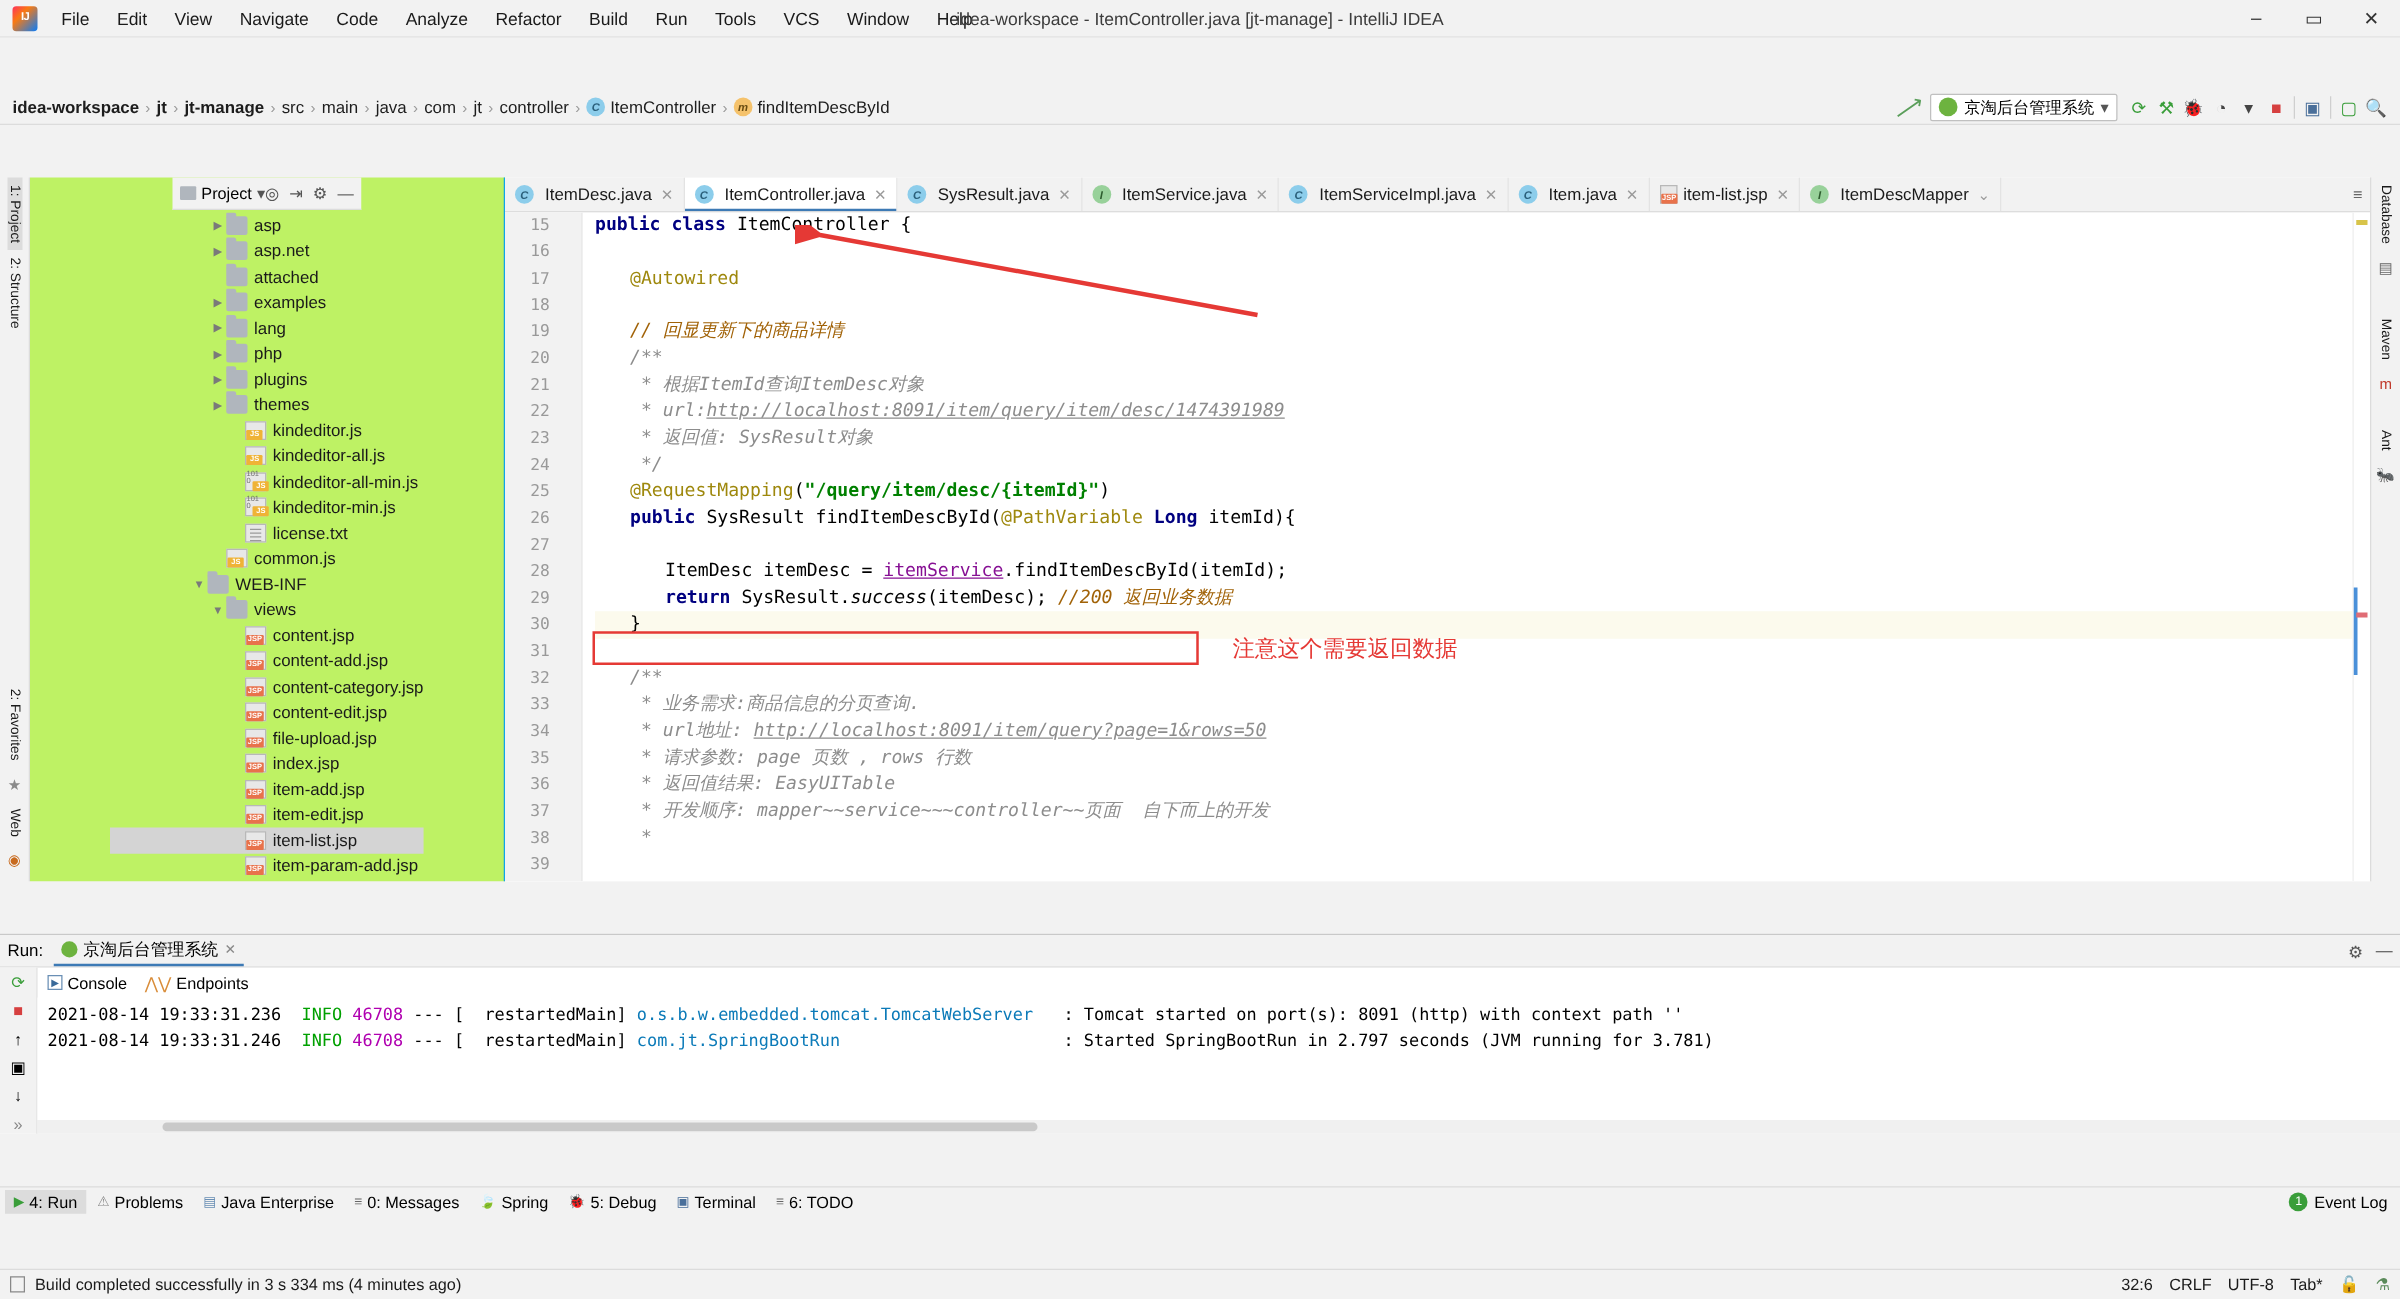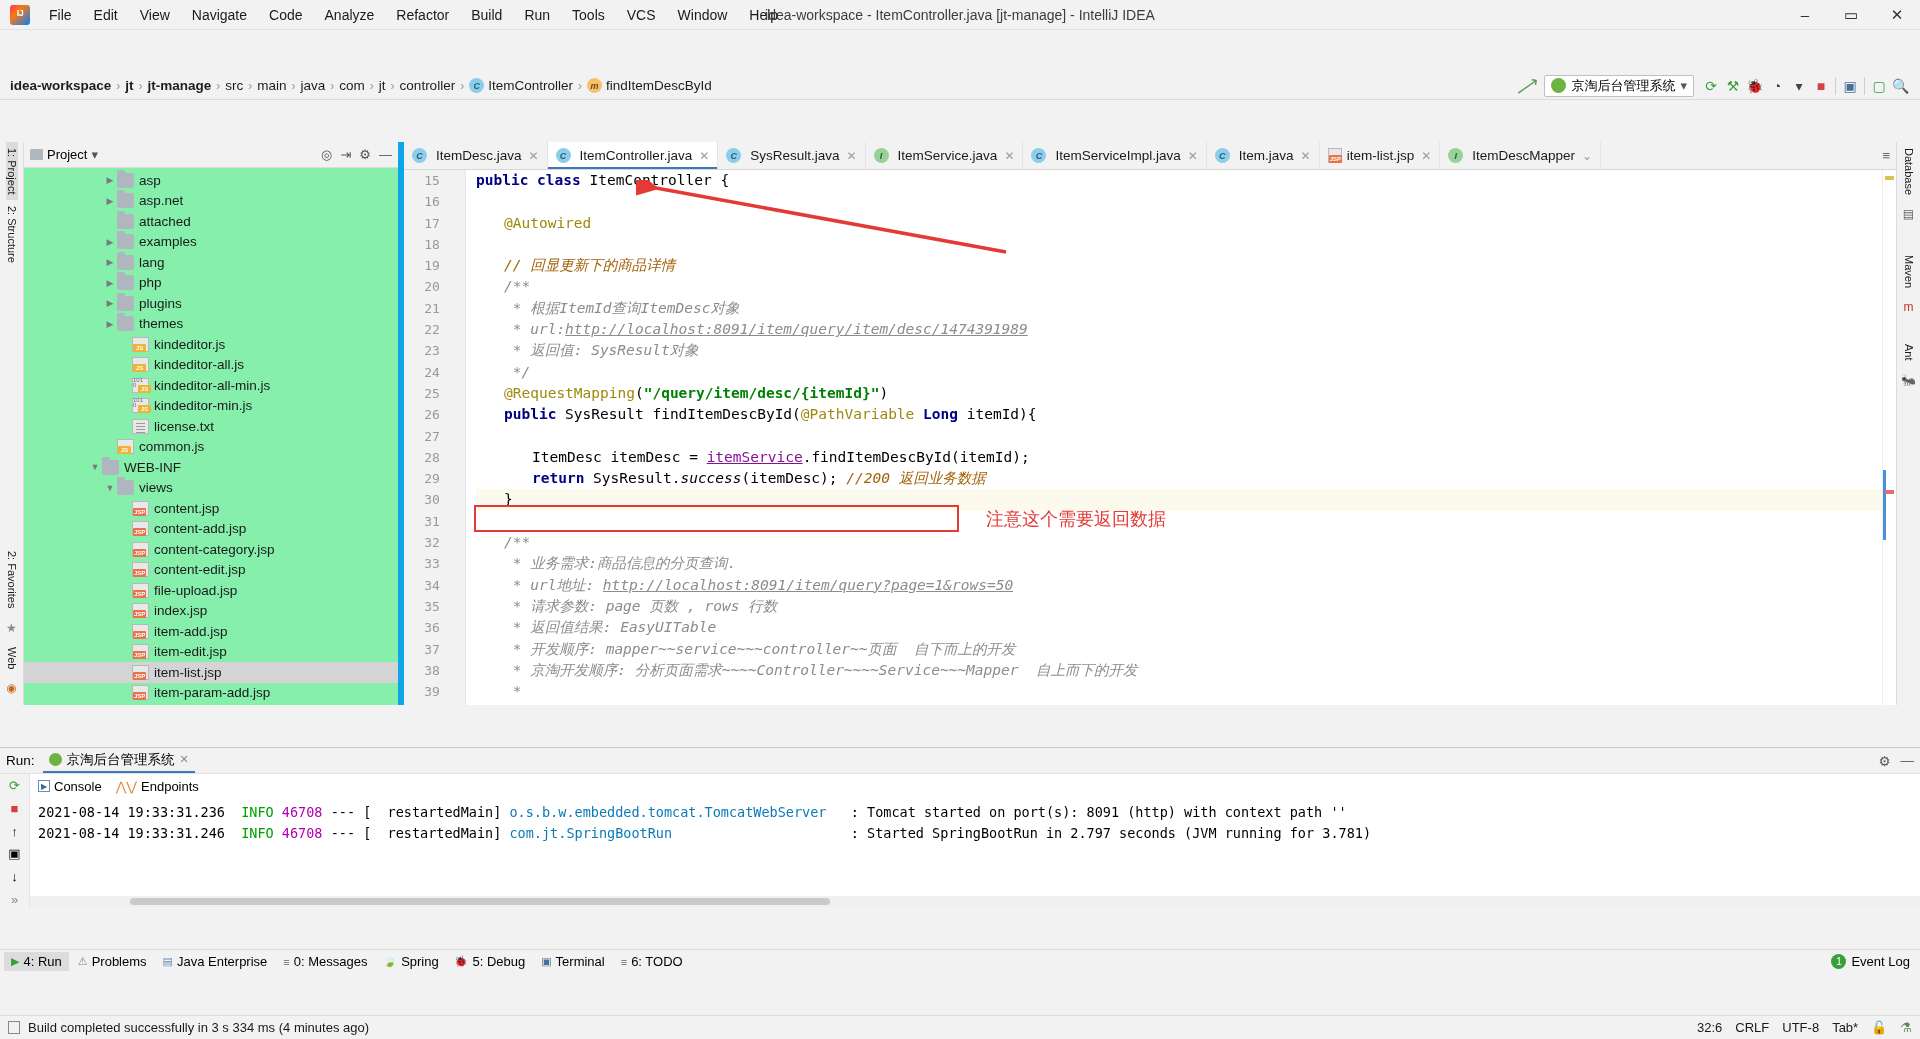--- a/index.html
+++ b/index.html
@@ -63,22 +63,22 @@
     padding: 6px 0; color: #1a1a1a; white-space: nowrap; }
   .rail-label.sel { background: #dcdcdc; }
   .rail-bottom { margin-top: auto; display: flex; flex-direction: column; align-items: center; padding-bottom: 4px; }
   .rail-icon { width: 18px; height: 18px; margin: 4px 0; display: flex; align-items: center; justify-content: center; font-size: 12px; }
 
   
   .rrail { width: 24px; background: #f2f2f2; border-left: 1px solid #dcdcdc;
     display: flex; flex-direction: column; align-items: center; flex: none; }
 
   
-  .project { width: 380px; background: #86efac; display: flex; flex-direction: column; flex: none;
-    border-right: 6px solid #0ea5e9; }
+  .project { width: 380px; background: #bef264; display: flex; flex-direction: column; flex: none;
+    border-right: 1px solid #0ea5e9; align-items: center; }
   .project-head { height: 26px; background: #f2f2f2; display: flex; align-items: center;
     padding: 0 6px; border-bottom: 1px solid #dcdcdc; font-size: 13px; flex: none; }
   .ph-icon { width: 16px; height: 16px; display: inline-flex; align-items: center; justify-content: center; margin-right: 4px;}
   .ph-actions { margin-left: auto; display: flex; align-items: center; gap: 8px; color: #555; }
   .tree { flex: 1; overflow: hidden; padding-top: 2px; position: relative; font-size: 13.5px; }
   .trow { display: flex; align-items: center; height: 20.5px; padding-left: 4px; white-space: nowrap; }
   .trow.sel { background: #d4d4d4; }
   .tarrow { width: 14px; text-align: center; color: #7a7a7a; font-size: 9px; flex: none; }
   .ticon { width: 17px; height: 15px; margin-right: 5px; flex: none; position: relative; }
   .ticon.folder { background: #b0b6bd; border-radius: 1px 2px 2px 2px; }
@@ -593,21 +593,20 @@
             <div class="cl" style="padding-left: 56px;"><span class="cls">ItemDesc </span><span class="">itemDesc</span><span class=""> = </span><span class="fld ul">itemService</span><span class="">.</span><span class="mth">findItemDescById</span><span class="">(</span><span class="">itemId</span><span class="">);</span></div>
             <div class="cl" style="padding-left: 56px;"><span class="kw">return </span><span class="cls">SysResult</span><span class="">.</span><span class="mth-i">success</span><span class="">(</span><span class="">itemDesc</span><span class="">); </span><span class="cmt-l">//200 返回业务数据</span></div>
             <div class="cl hl" style="padding-left: 28px;"><span class="">}</span></div>
             <div class="cl" style="padding-left: 0px;"></div>
             <div class="cl" style="padding-left: 28px;"><span class="cmt">/**</span></div>
             <div class="cl" style="padding-left: 28px;"><span class="cmt"> * 业务需求:商品信息的分页查询.</span></div>
             <div class="cl" style="padding-left: 28px;"><span class="cmt"> * url地址: </span><span class="lnk">http://localhost:8091/item/query?page=1&amp;rows=50</span></div>
             <div class="cl" style="padding-left: 28px;"><span class="cmt"> * 请求参数: page 页数 , rows 行数</span></div>
             <div class="cl" style="padding-left: 28px;"><span class="cmt"> * 返回值结果: EasyUITable</span></div>
             <div class="cl" style="padding-left: 28px;"><span class="cmt"> * 开发顺序: mapper~~service~~~controller~~页面  自下而上的开发</span></div>
-            <div class="cl" style="padding-left: 28px;"><span class="cmt"> * 京淘开发顺序: 分析页面需求~~~~Controller~~~~Service~~~Mapper  自上而下的开发</span></div>
             <div class="cl" style="padding-left: 28px;"><span class="cmt"> *</span></div>
             <div class="redbox" style="left:8px; top:335px; width:485px; height:27px;"></div>
             <div class="annot-text" style="left:520px; top:337px;">注意这个需要返回数据</div>
             <svg class="arrow-svg" style="left:170px; top:10px;" width="400" height="80" viewBox="0 0 400 80">
             <defs>
               <marker id="ah" markerWidth="9" markerHeight="9" refX="1" refY="4.5" orient="auto">
                 <path d="M9,0 L0,4.5 L9,9 z" fill="#e53935"></path>
               </marker>
             </defs>
             <line x1="370" y1="72" x2="20" y2="8" stroke="#e53935" stroke-width="3.5" marker-end="url(#ah)"></line>

